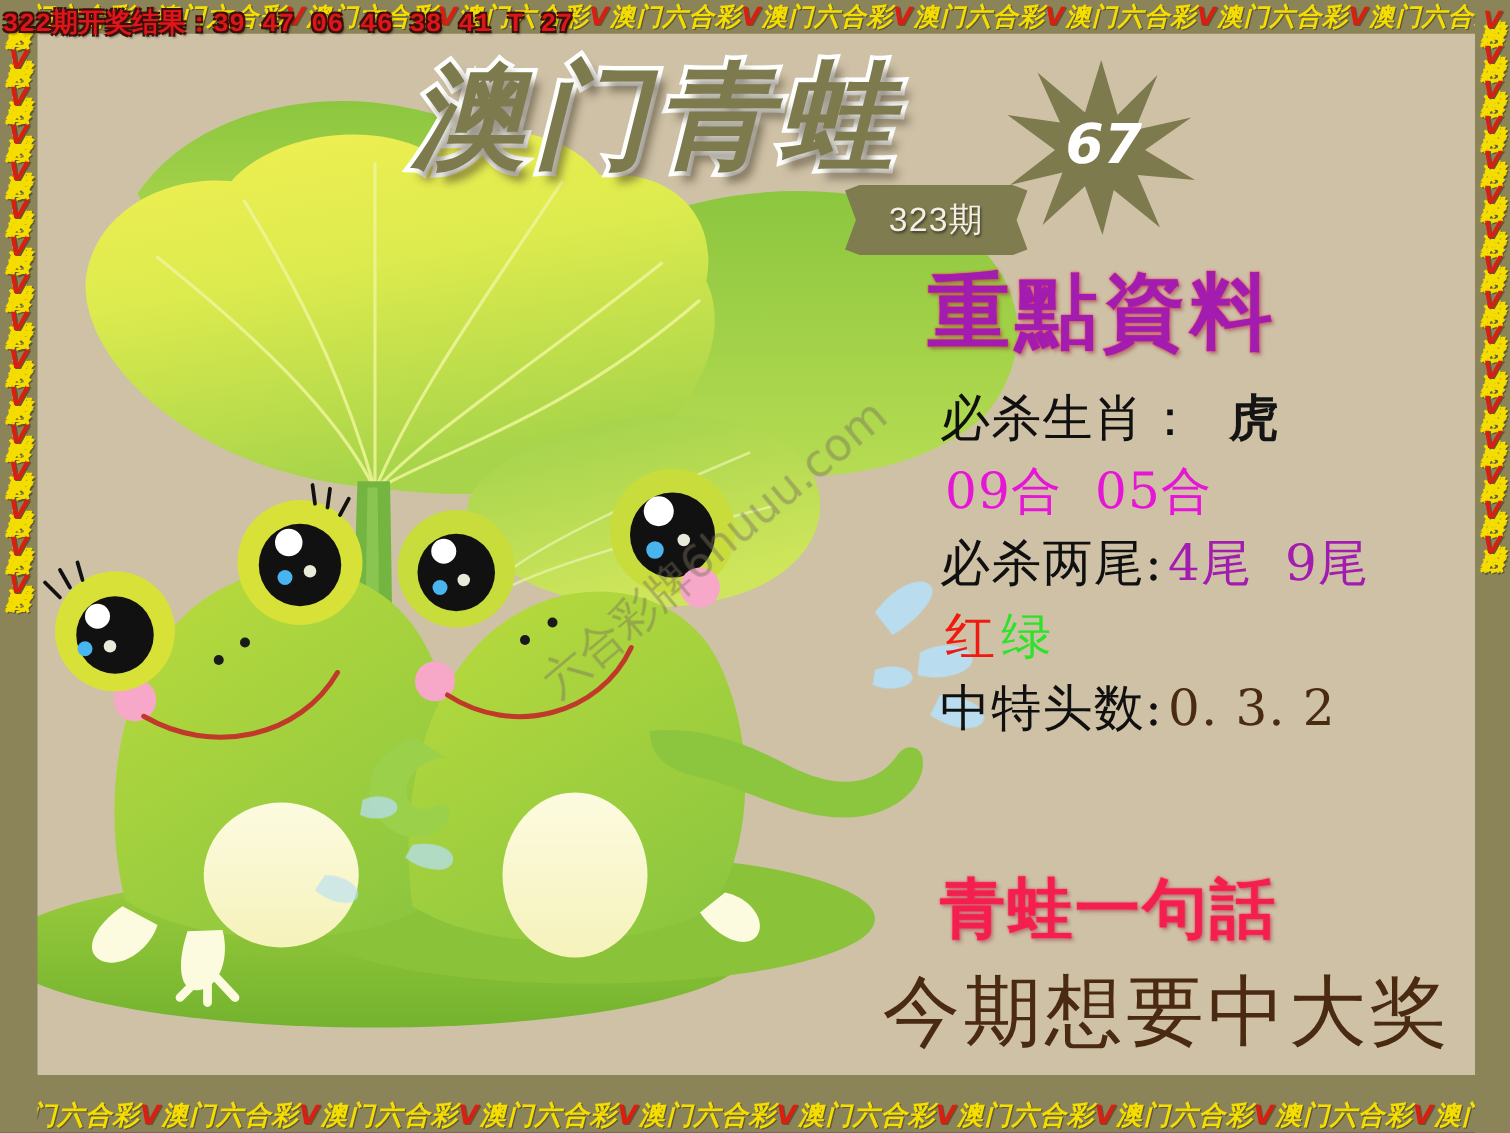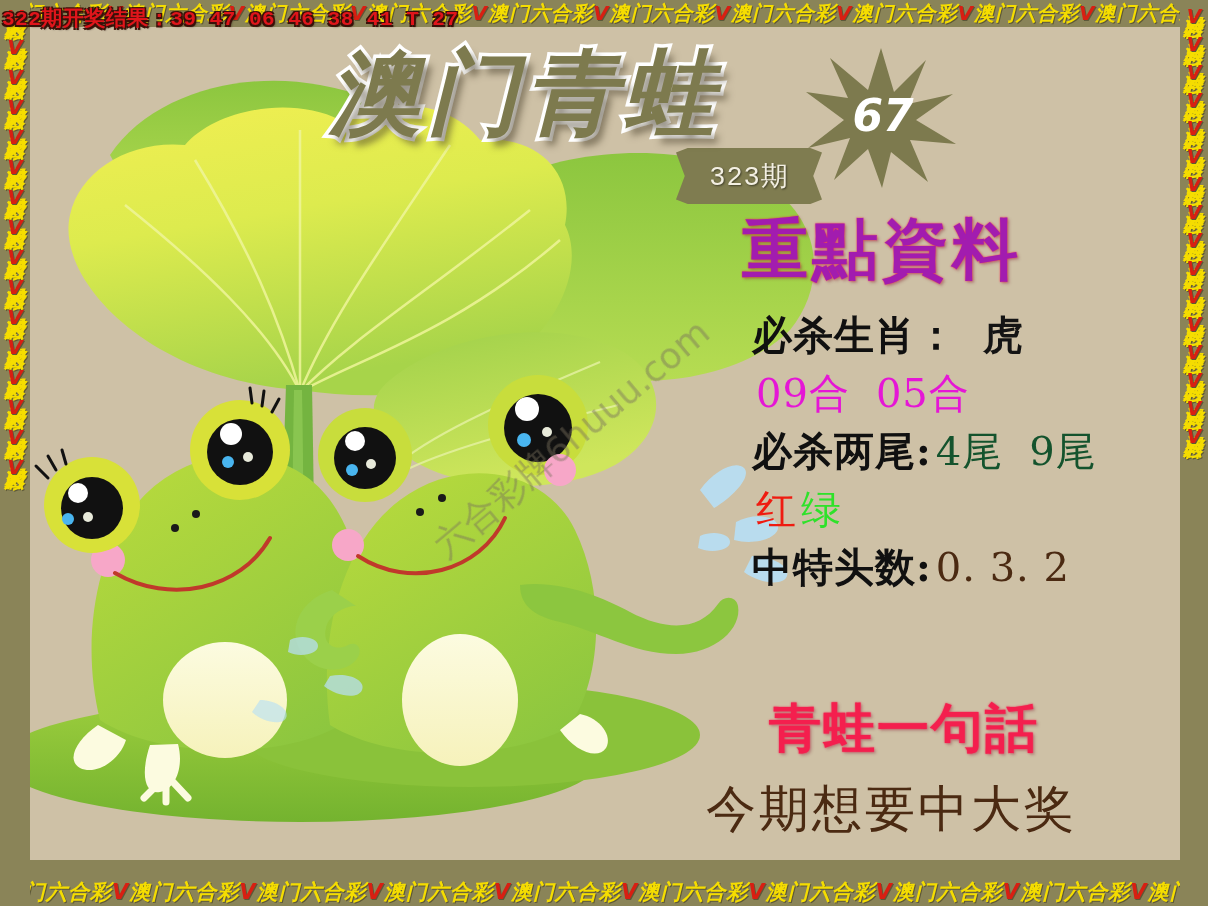--- a/index.html
+++ b/index.html
@@ -105,21 +105,21 @@
   .ribbon{
     position:absolute;
     left:676px;top:148px;
     width:146px;height:56px;
     background:#7f7c50;
     z-index:28;
     clip-path:polygon(0% 8%, 8% 0%, 92% 0%, 100% 8%, 94% 50%, 100% 92%, 92% 100%, 8% 100%, 0% 92%, 6% 50%);
     display:flex;align-items:center;justify-content:center;
   }
   .ribbon-text{
-    font-family:Liberation Mono, monospace;
+    font-family:Liberation Sans, sans-serif;
     font-size:27px;color:#f3efe2;letter-spacing:1px;
     text-shadow:1px 1px 2px rgba(0,0,0,.5);
   }
 
   
   .section-heading{
     position:absolute;
     left:742px;top:215px;
     z-index:30;
     font-family:"DejaVu Sans","Liberation Sans",sans-serif;
@@ -140,49 +140,48 @@
     width:470px;
   }
   .info-row{
     display:flex;align-items:baseline;
     height:58px;
     white-space:nowrap;
     font-family:"DejaVu Serif","Liberation Serif",serif;
     font-size:40px;
     line-height:58px;
   }
-  .info-label{color:#101010;font-weight:bold;letter-spacing:1px;}
+  .info-label{color:#101010;font-weight:normal;letter-spacing:1px;}
   .info-value{margin-left:4px;letter-spacing:1px;}
   .v-dark{color:#141414;font-weight:bold;margin-left:26px;}
   .v-magenta{color:#e516d6;}
-  .v-blue{color:#14532d;}
+  .v-blue{color:#a21caf;}
   .v-red{color:#ef1b10;}
   .v-green{color:#2ee22a;}
   .v-brown{color:#4b2a12;}
   .gap{display:inline-block;width:22px;}
 
   
   .slogan-title{
     position:absolute;
     left:752px;top:700px;
     z-index:30;
     font-family:"DejaVu Sans","Liberation Sans",sans-serif;
     font-weight:bold;
     font-size:52px;line-height:56px;letter-spacing:2px;
     color:#f41f4e;
     text-shadow:0 0 2px #f41f4e, 2px 2px 3px rgba(120,30,50,.3);
     white-space:nowrap;
-    margin-left:17px;
   }
   .slogan-body{
     position:absolute;
     left:706px;top:775px;
     z-index:30;
     font-family:"DejaVu Serif","Liberation Serif",serif;
-    font-size:50px;line-height:68px;letter-spacing:3px;
+    font-size:62px;line-height:68px;letter-spacing:3px;
     color:#4b2a12;
     white-space:nowrap;
   }
 
   
   .watermark{
     position:absolute;
     left:455px;top:520px;
     z-index:35;
     font-family:"DejaVu Sans","Liberation Sans",sans-serif;

